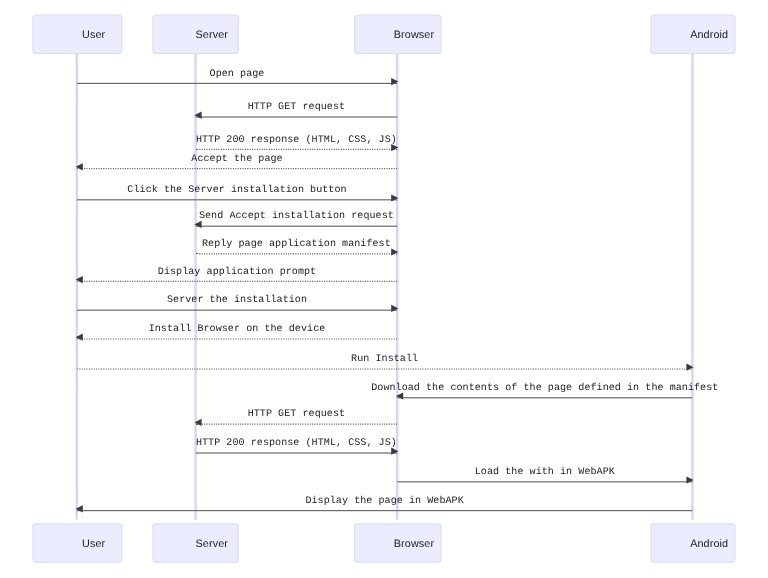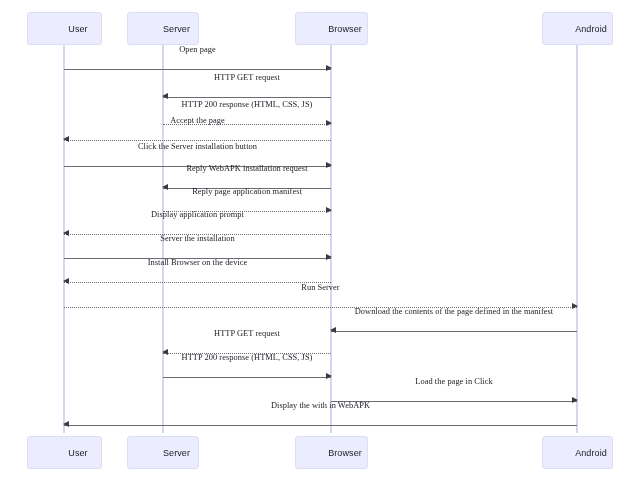--- a/index.html
+++ b/index.html
@@ -69,25 +69,25 @@
   .msg.to-right .head {
     right: -1px;
     border-left: 6px solid #3a3a42;
   }
   .msg.to-left .head {
     left: -1px;
     border-right: 6px solid #3a3a42;
   }
   .msg .label {
     position: absolute;
-    bottom: 16px;
+    bottom: 4px;
     font-size: 8.4px;
     color: #1c1c24;
     white-space: nowrap;
-    font-family: Liberation Serif, serif;
+    font-family: Liberation Mono, monospace;
     letter-spacing: 0.05px;
   }
   .msg .label.center { left: 50%; transform: translateX(-50%); }
 </style>
 </head>
 <body>
 
 <div id="diagram">
 
   <div id="header-boxes">
@@ -134,21 +134,21 @@
         <div class="label center">Accept the page</div>
       </div>
       <div class="msg to-right" style="left: 64px; width: 267px; top: 166px;">
         <div class="line"></div>
         <div class="head"></div>
         <div class="label center">Click the Server installation button</div>
       </div>
       <div class="msg to-left" style="left: 163px; width: 168px; top: 188px;">
         <div class="line"></div>
         <div class="head"></div>
-        <div class="label center">Reply WebAPK installation request</div>
+        <div class="label center">Send Accept installation request</div>
       </div>
       <div class="msg dotted to-right" style="left: 163px; width: 168px; top: 211px;">
         <div class="line"></div>
         <div class="head"></div>
         <div class="label center">Reply page application manifest</div>
       </div>
       <div class="msg dotted to-left" style="left: 64px; width: 267px; top: 234px;">
         <div class="line"></div>
         <div class="head"></div>
         <div class="label center">Display application prompt</div>
@@ -159,46 +159,46 @@
         <div class="label center">Server the installation</div>
       </div>
       <div class="msg dotted to-left" style="left: 64px; width: 267px; top: 282px;">
         <div class="line"></div>
         <div class="head"></div>
         <div class="label center">Install Browser on the device</div>
       </div>
       <div class="msg dotted to-right" style="left: 64px; width: 513px; top: 307px;">
         <div class="line"></div>
         <div class="head"></div>
-        <div class="label center">Run Server</div>
+        <div class="label center">Run Install</div>
       </div>
       <div class="msg to-left" style="left: 331px; width: 246px; top: 331px;">
         <div class="line"></div>
         <div class="head"></div>
         <div class="label center">Download the contents of the page defined in the manifest</div>
       </div>
       <div class="msg dotted to-left" style="left: 163px; width: 168px; top: 353px;">
         <div class="line"></div>
         <div class="head"></div>
         <div class="label center">HTTP GET request</div>
       </div>
       <div class="msg to-right" style="left: 163px; width: 168px; top: 377px;">
         <div class="line"></div>
         <div class="head"></div>
         <div class="label center">HTTP 200 response (HTML, CSS, JS)</div>
       </div>
       <div class="msg to-right" style="left: 331px; width: 246px; top: 401px;">
         <div class="line"></div>
         <div class="head"></div>
-        <div class="label center">Load the page in Click</div>
+        <div class="label center">Load the with in WebAPK</div>
       </div>
       <div class="msg to-left" style="left: 64px; width: 513px; top: 425px;">
         <div class="line"></div>
         <div class="head"></div>
-        <div class="label center">Display the with in WebAPK</div>
+        <div class="label center">Display the page in WebAPK</div>
       </div>
     </div>
 
   <div id="footer-boxes">
       <div class="actor-box" style="left: 27px; width: 75px; top: 436px;">
         <span class="actor-label">User</span>
       </div>
       <div class="actor-box" style="left: 127px; width: 72px; top: 436px;">
         <span class="actor-label">Server</span>
       </div>

